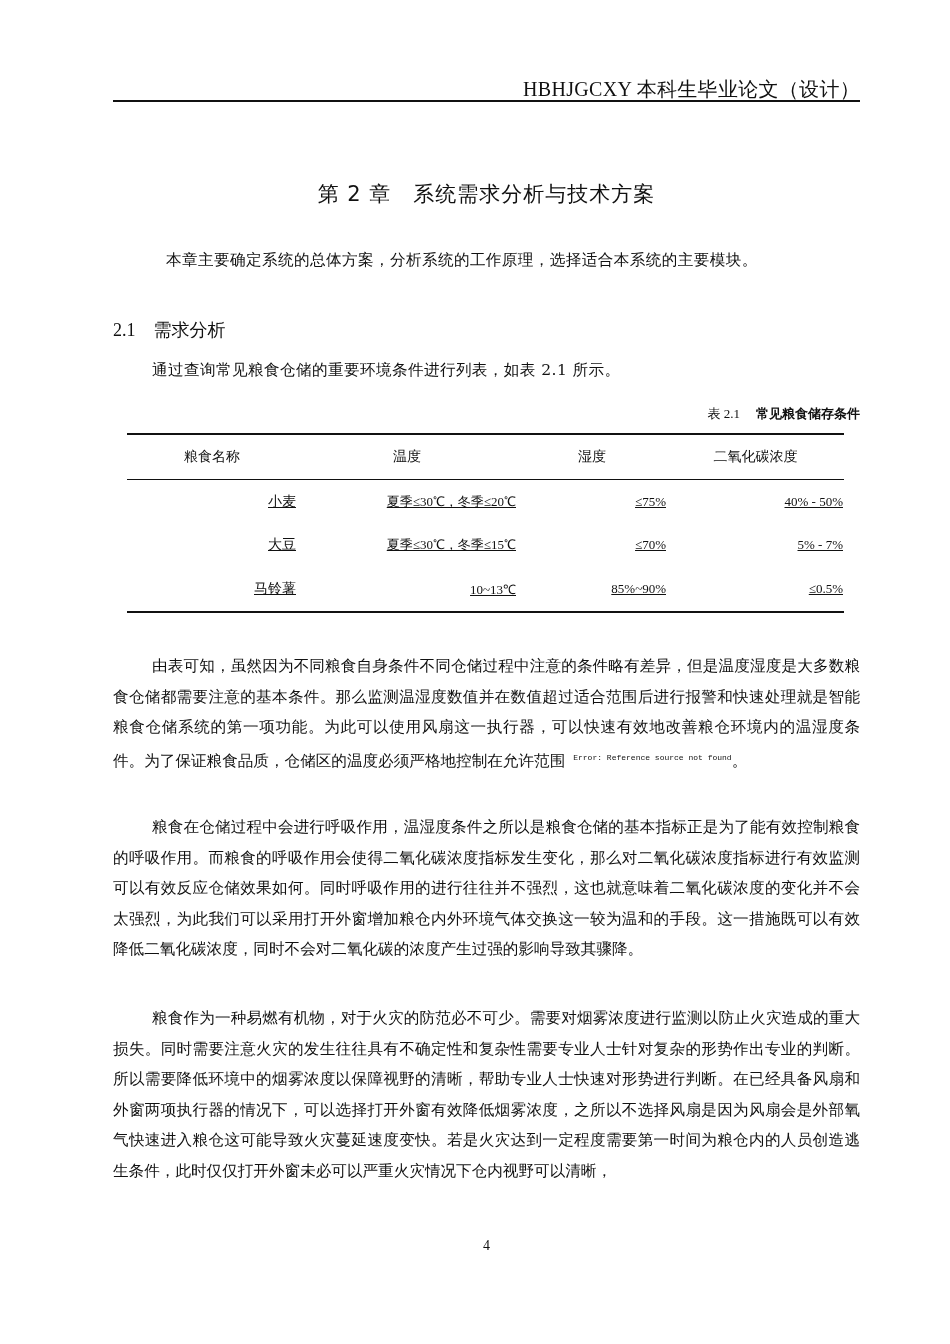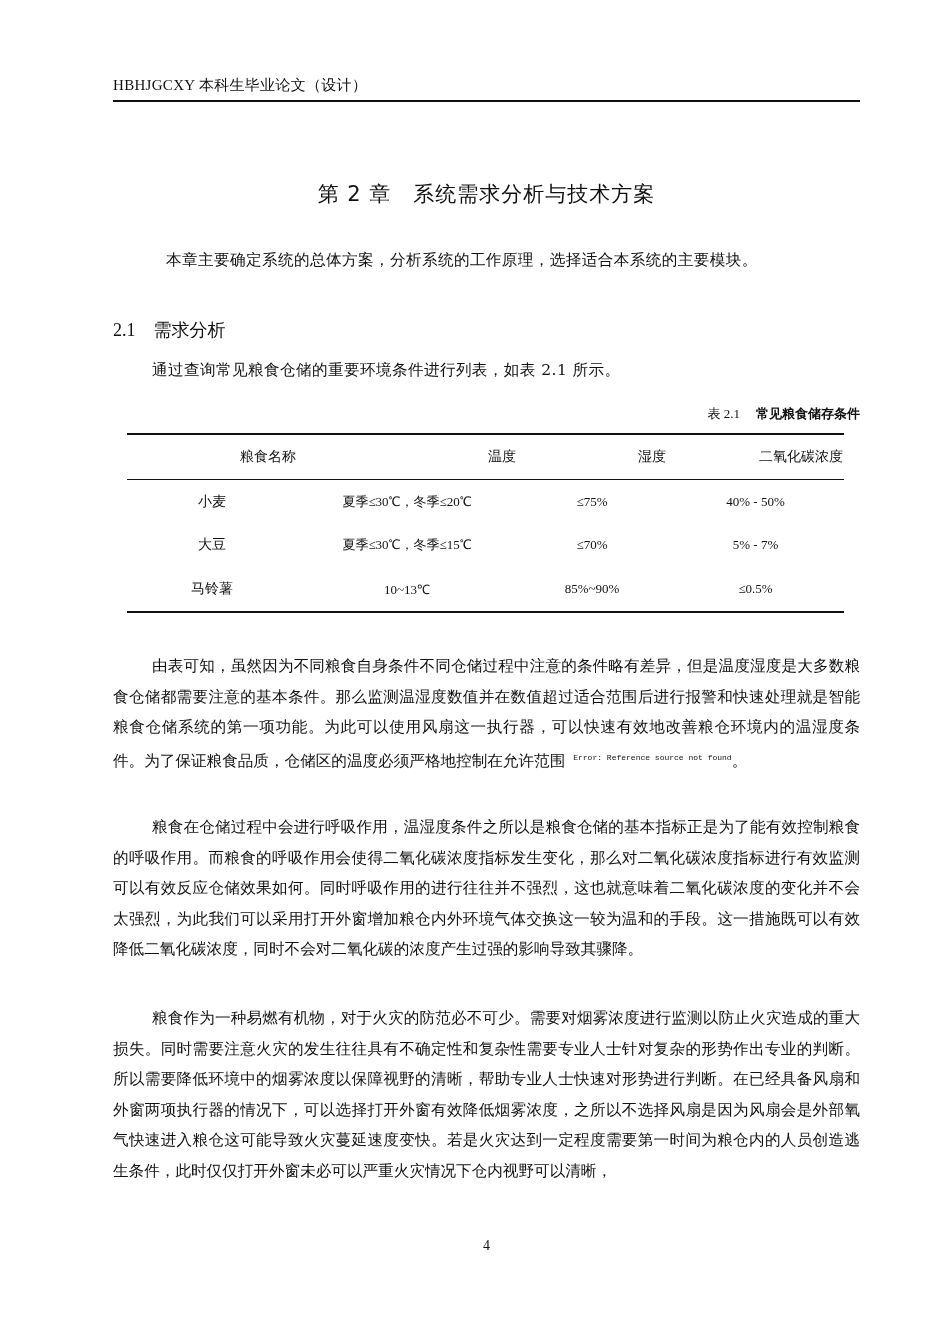--- a/index.html
+++ b/index.html
@@ -1,31 +1,31 @@
 <!DOCTYPE html>
 <html><head>
 <meta charset="utf-8">
 <style>
   html, body { margin: 0; padding: 0; background: #ffffff; }
   body { width: 950px; height: 1344px; position: relative; overflow: hidden; color: #111; font-family: "DejaVu Serif", "Liberation Serif", serif; }
-  .page-header { position: absolute; left: 113px; top: 76px; width: 747px; text-align: left; font-size: 15px; font-family: "Liberation Serif", "DejaVu Serif", serif; letter-spacing: 0.3px; }
+  .page-header { position: absolute; left: 113px; top: 76px; width: 747px; text-align: right; font-size: 20px; font-family: "Liberation Serif", "DejaVu Serif", serif; letter-spacing: 0.3px; }
   .header-rule { position: absolute; left: 113px; top: 100px; width: 747px; height: 2px; background: #111; }
   .chapter-title { position: absolute; left: 113px; top: 180px; width: 747px; text-align: center; font-size: 21px; font-family: "DejaVu Sans", "Liberation Sans", sans-serif; letter-spacing: 1px; }
   .chapter-title .num { margin-right: 22px; }
   .intro { position: absolute; left: 166px; top: 250px; font-size: 15.6px; letter-spacing: 0.4px; }
   .section-heading { position: absolute; left: 113px; top: 318px; font-size: 18px; font-family: "DejaVu Sans", "Liberation Sans", sans-serif; }
   .section-heading .num { font-family: "Liberation Serif", serif; margin-right: 18px; }
   .section-intro { position: absolute; left: 152px; top: 360px; font-size: 15.6px; letter-spacing: 0.4px; }
   .table-caption { position: absolute; left: 113px; top: 405px; width: 747px; text-align: right; font-size: 13px; font-family: "DejaVu Sans", "Liberation Sans", sans-serif; font-weight: bold; }
   .table-caption .num { font-family: "Liberation Serif", serif; font-weight: normal; margin-right: 16px; }
   .data-table { position: absolute; left: 127px; top: 433px; width: 717px; border-collapse: collapse; font-size: 13px; }
   .data-table thead tr { border-top: 2.5px solid #111; border-bottom: 1.5px solid #111; }
   .data-table tbody tr:last-child { border-bottom: 2.5px solid #111; }
-  .data-table th { font-weight: normal; height: 42px; text-align: right; font-size: 14px; }
-  .data-table td { height: 41.5px; text-align: center; font-family: "Liberation Serif", serif; font-size: 13px; }
+  .data-table th { font-weight: normal; height: 42px; text-align: center; font-size: 14px; }
+  .data-table td { height: 41.5px; text-align: right; font-family: "Liberation Serif", serif; font-size: 13px; text-decoration: underline; }
   .data-table td.name { font-family: "DejaVu Serif", serif; font-size: 14px; }
   .body-text { position: absolute; left: 113px; width: 747px; font-size: 15.6px; line-height: 30.5px; text-align: justify; }
   .body-text p { margin: 0; text-indent: 39px; }
   .p1 { top: 651px; }
   .p2 { top: 812px; }
   .p3 { top: 1003px; }
   .ref-error { font-family: "Liberation Mono", "DejaVu Sans Mono", monospace; font-size: 8px; vertical-align: 6px; letter-spacing: 0; padding-left: 8px; }
   .page-number { position: absolute; left: 113px; top: 1238px; width: 747px; text-align: center; font-size: 14px; font-family: "Liberation Serif", serif; }
 </style>
 </head>

